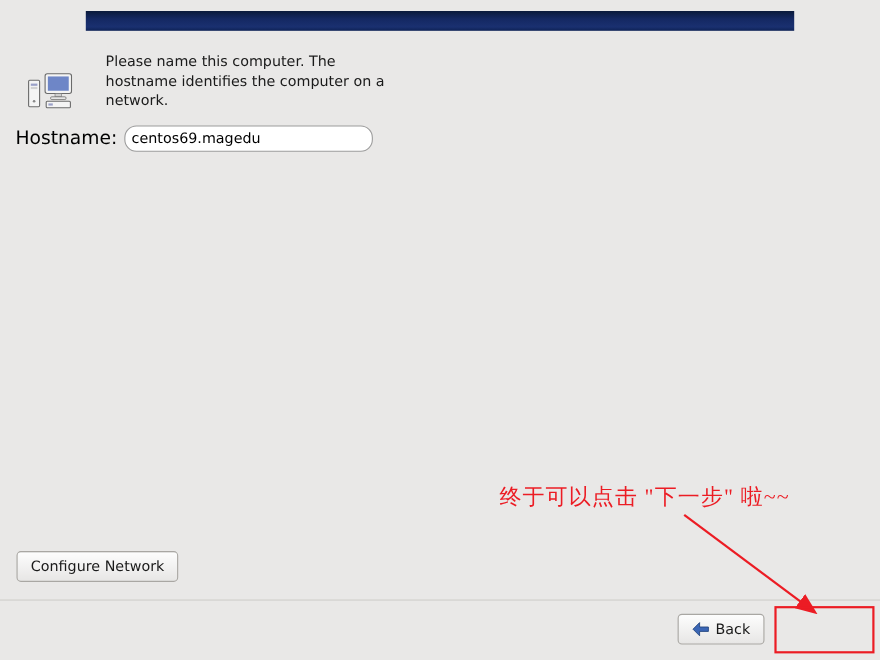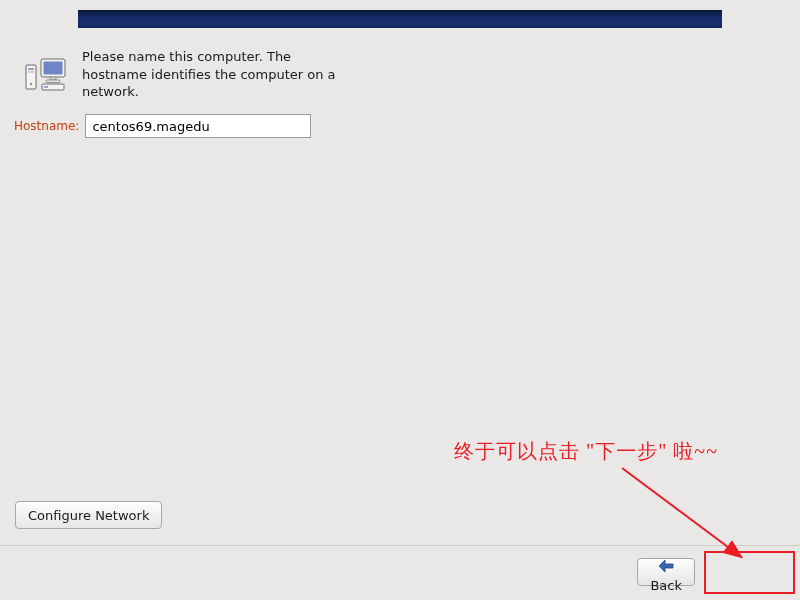--- a/index.html
+++ b/index.html
@@ -19,50 +19,50 @@
       left: 78px;
       width: 644px;
       height: 18px;
       background: linear-gradient(to bottom, #0a1a3a 0%, #142862 40%, #1a3070 80%, #0e2256 100%);
     }
     .header-row {
       position: absolute;
       top: 48px;
       left: 24px;
       display: flex;
-      align-items: center;
-      gap: 14px;
+      align-items: flex-end;
+      gap: 28px;
     }
     .computer-icon {
       width: 44px;
       height: 38px;
     }
     .instr {
       width: 270px;
       line-height: 1.35;
       color: #1a1a1a;
       font-size: 13px;
     }
     .hostname-row {
       position: absolute;
       top: 114px;
       left: 14px;
       display: flex;
       align-items: center;
       gap: 6px;
     }
     .hostname-label {
-      font-size: 12px;
-      color: #c2410c;
+      font-size: 17px;
+      color: #000000;
     }
     .hostname-input {
       width: 226px;
       height: 24px;
       border: 1px solid #9c9c9c;
-      border-radius: 0;
+      border-radius: 11px;
       background: #fff;
       padding: 2px 6px;
       font-size: 13px;
       font-family: inherit;
       outline: none;
     }
     .configure-btn {
       position: absolute;
       left: 15px;
       top: 501px;
@@ -93,21 +93,20 @@
       font-size: 13px;
       font-family: inherit;
       background: linear-gradient(to bottom, #fdfdfd, #e7e6e5);
       border: 1px solid #a9a7a3;
       border-radius: 4px;
       color: #1a1a1a;
       cursor: pointer;
       display: flex;
       align-items: center;
       gap: 5px;
-      flex-direction: column;
     }
     .back-btn { right: 105px; bottom: 14px; }
     .next-btn { right: 14px; bottom: 14px; }
     .arrow-icon { display: inline-flex; }
     .annotation {
       position: absolute;
       top: 438px;
       left: 454px;
       color: #ec1c24;
       font-size: 20px;

